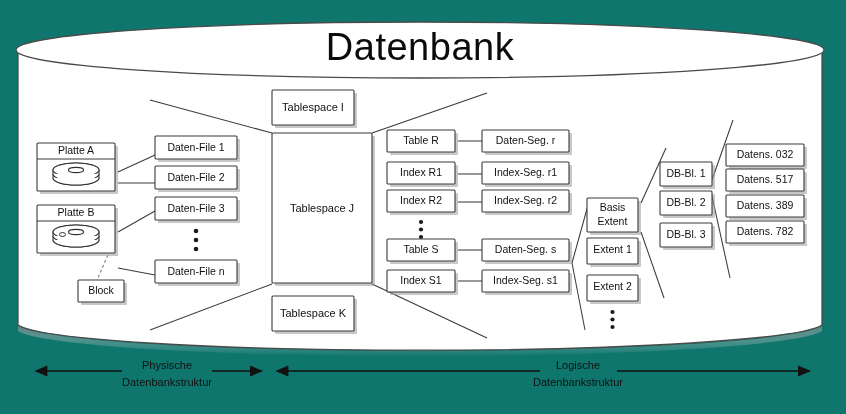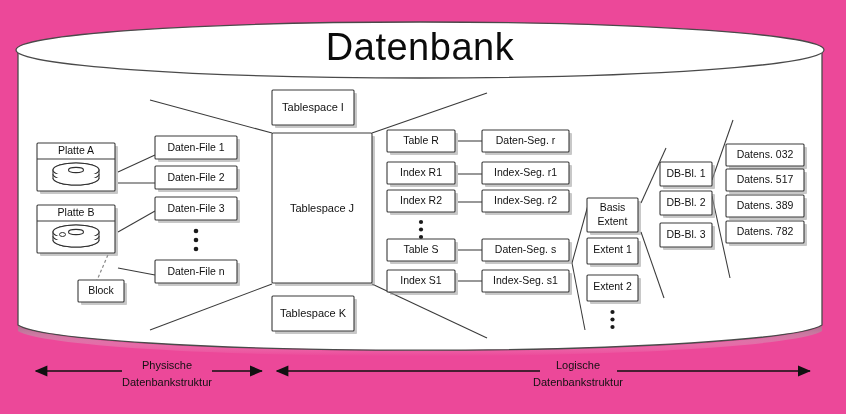--- a/index.html
+++ b/index.html
@@ -1,18 +1,18 @@
 <!DOCTYPE html>
 <html><head>
 <meta charset="utf-8">
 <style>
   html,body{margin:0;padding:0;background:#ffffff;}
   body{width:846px;height:414px;overflow:hidden;
        font-family:"Liberation Sans","DejaVu Sans",sans-serif;}
-  #stage{position:relative;width:846px;height:414px;background:#ec4899;}
+  #stage{position:relative;width:846px;height:414px;background:#0f766e;}
   svg{display:block;}
   .bx{fill:#ffffff;stroke:#3a3a3a;stroke-width:1.1;}
   .bxsh{fill:#9a9a9a;stroke:none;opacity:.55;}
   .cyl{fill:#ffffff;stroke:#4a4a4a;stroke-width:1.3;}
   .conn{stroke:#3a3a3a;stroke-width:1.05;fill:none;}
   .dashconn{stroke:#8a8a8a;stroke-width:1.2;fill:none;stroke-dasharray:3 2.4;}
   .arrw{stroke:#111;stroke-width:1.5;fill:none;}
   .dot{fill:#1a1a1a;}
   .lbl{font-family:"Liberation Sans","DejaVu Sans",sans-serif;
        font-size:10.5px;fill:#111;text-anchor:middle;dominant-baseline:middle;}

